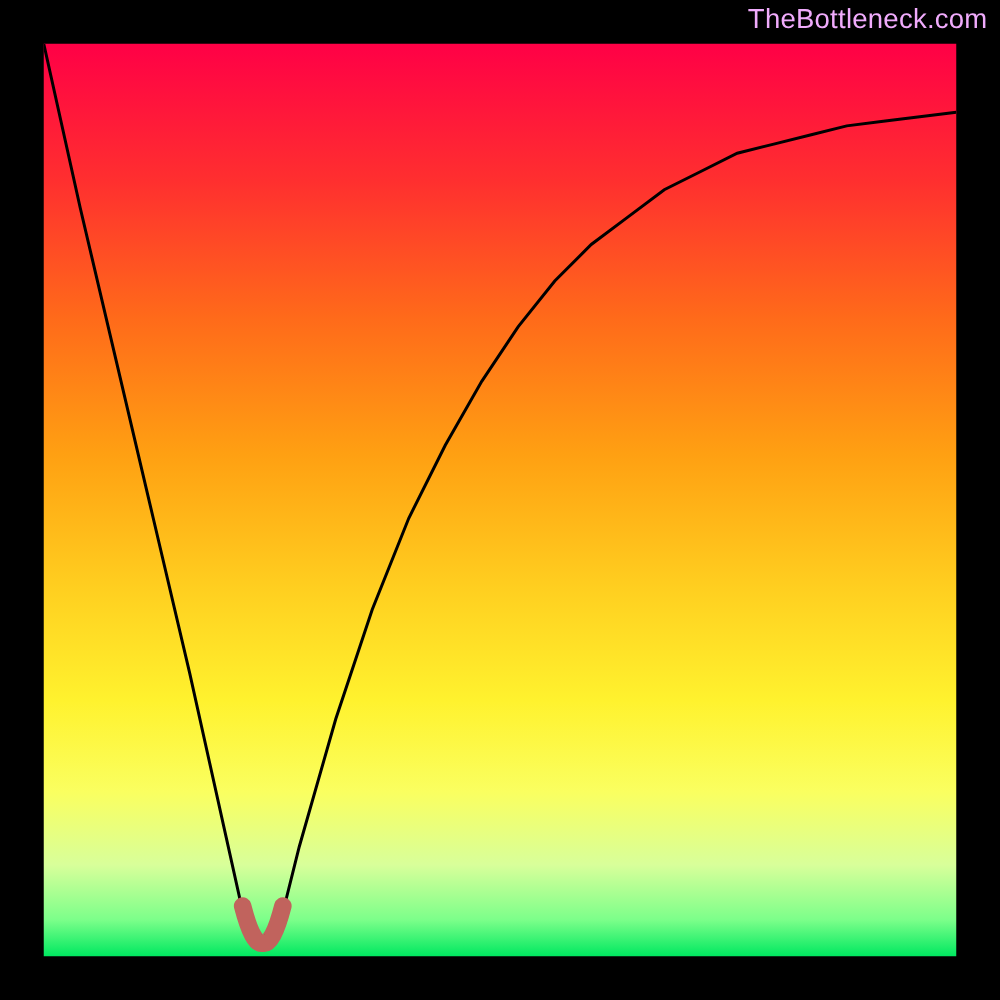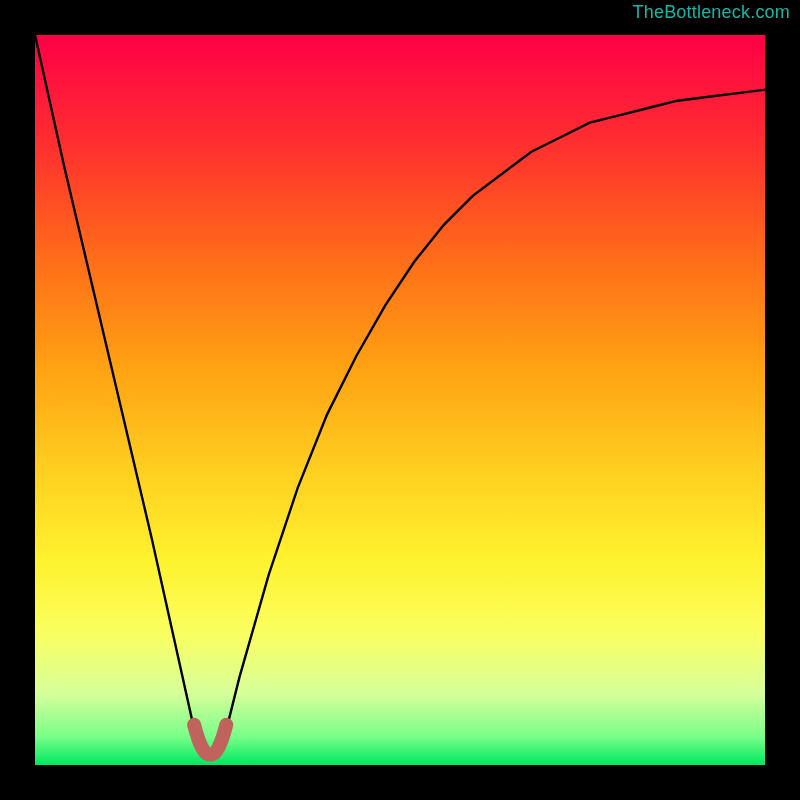--- a/index.html
+++ b/index.html
@@ -19,22 +19,22 @@
     background: #000;
   }
   svg {
     display: block;
   }
   .attribution {
     position: absolute;
     top: 2px;
     right: 10px;
     font-family: Arial, Helvetica, sans-serif;
-    font-size: 18px;
-    color: #14b8a6;
+    font-size: 22px;
+    color: #f0abfc;
     letter-spacing: 0.2px;
   }
 </style>
 </head>
 <body>
 
 <div class="frame">
 
   <svg id="chart-svg" width="800" height="800">
     <defs>

